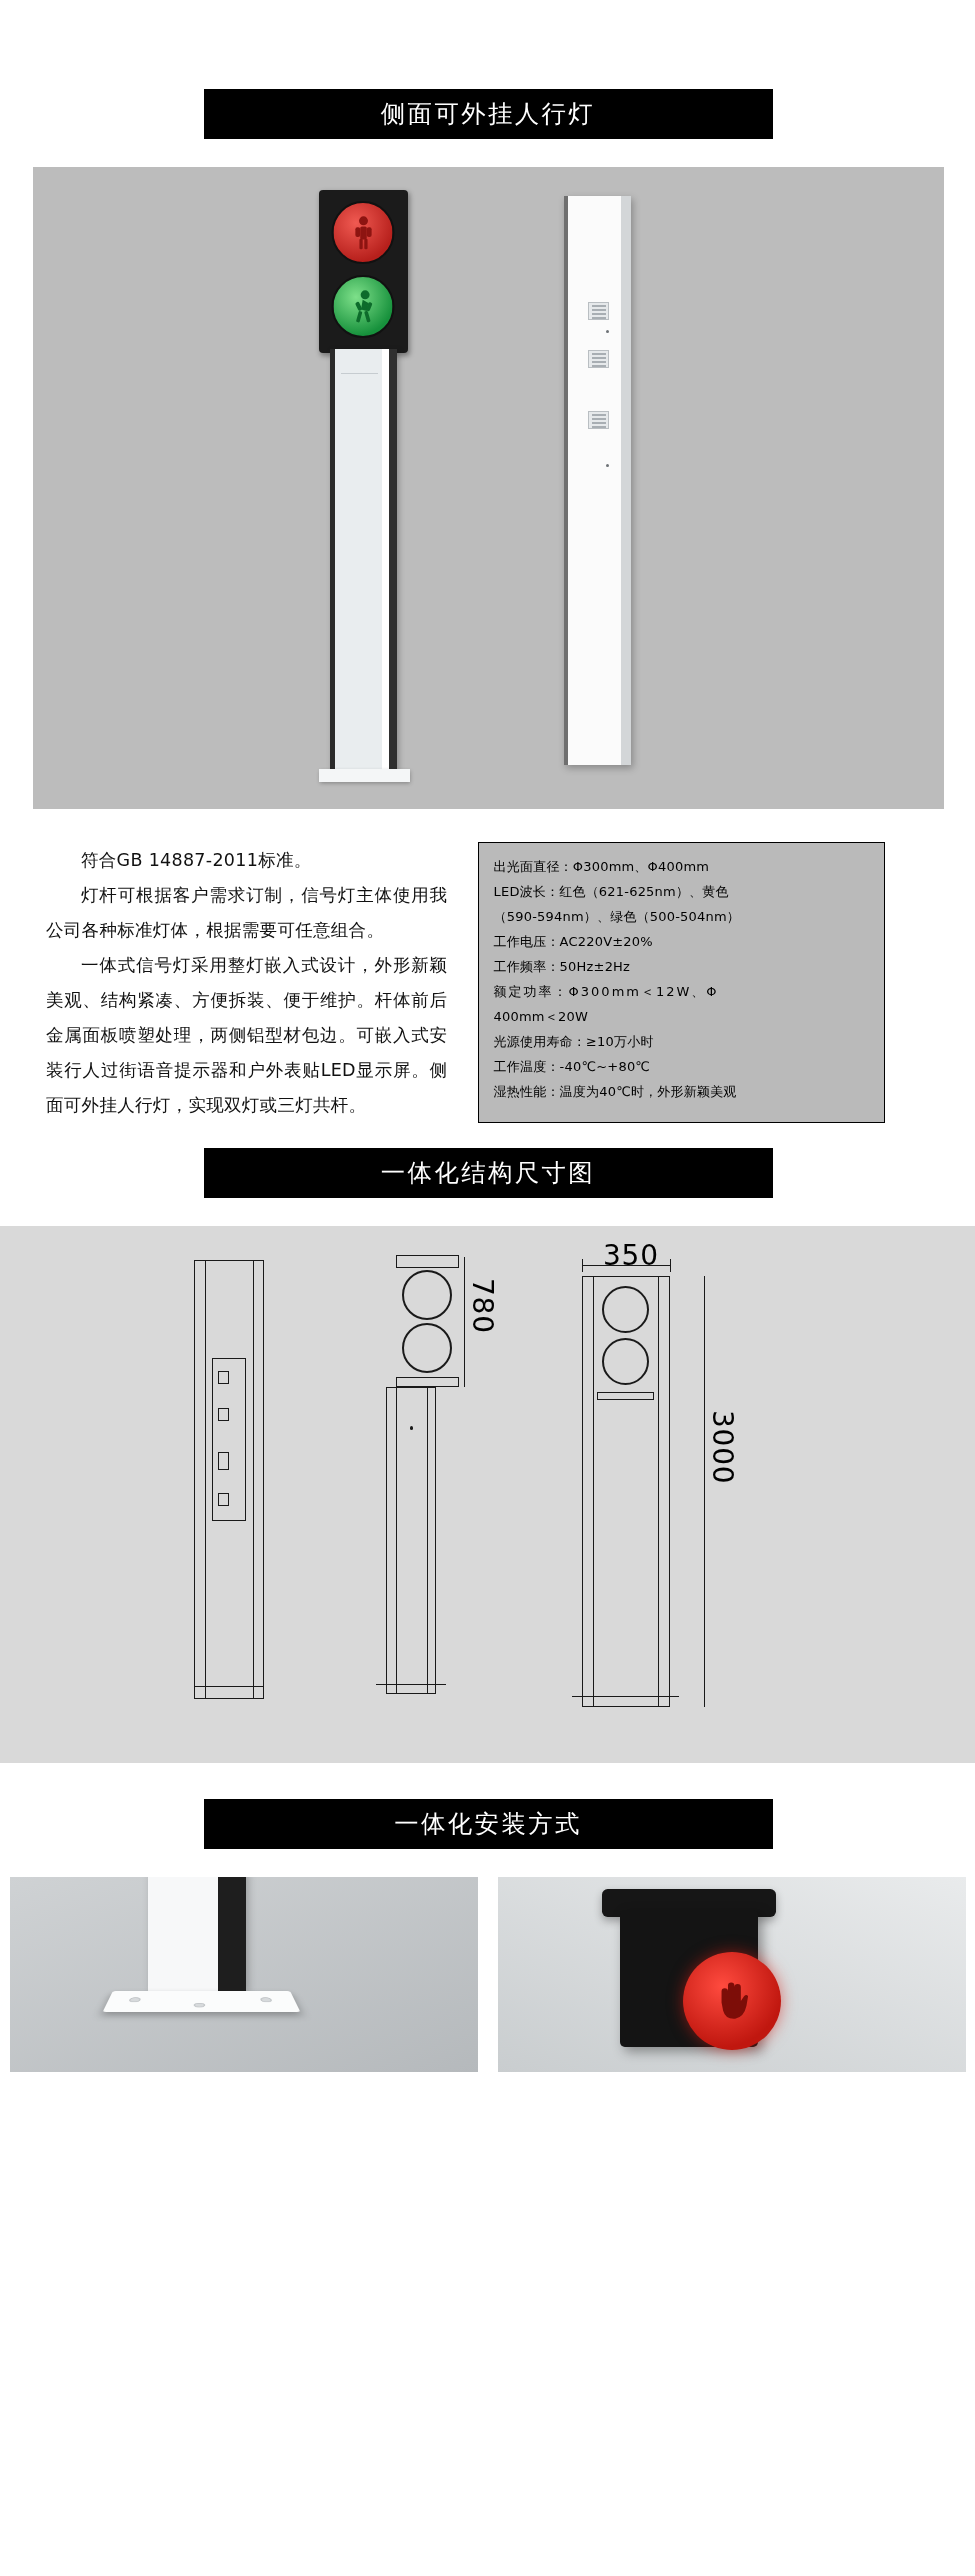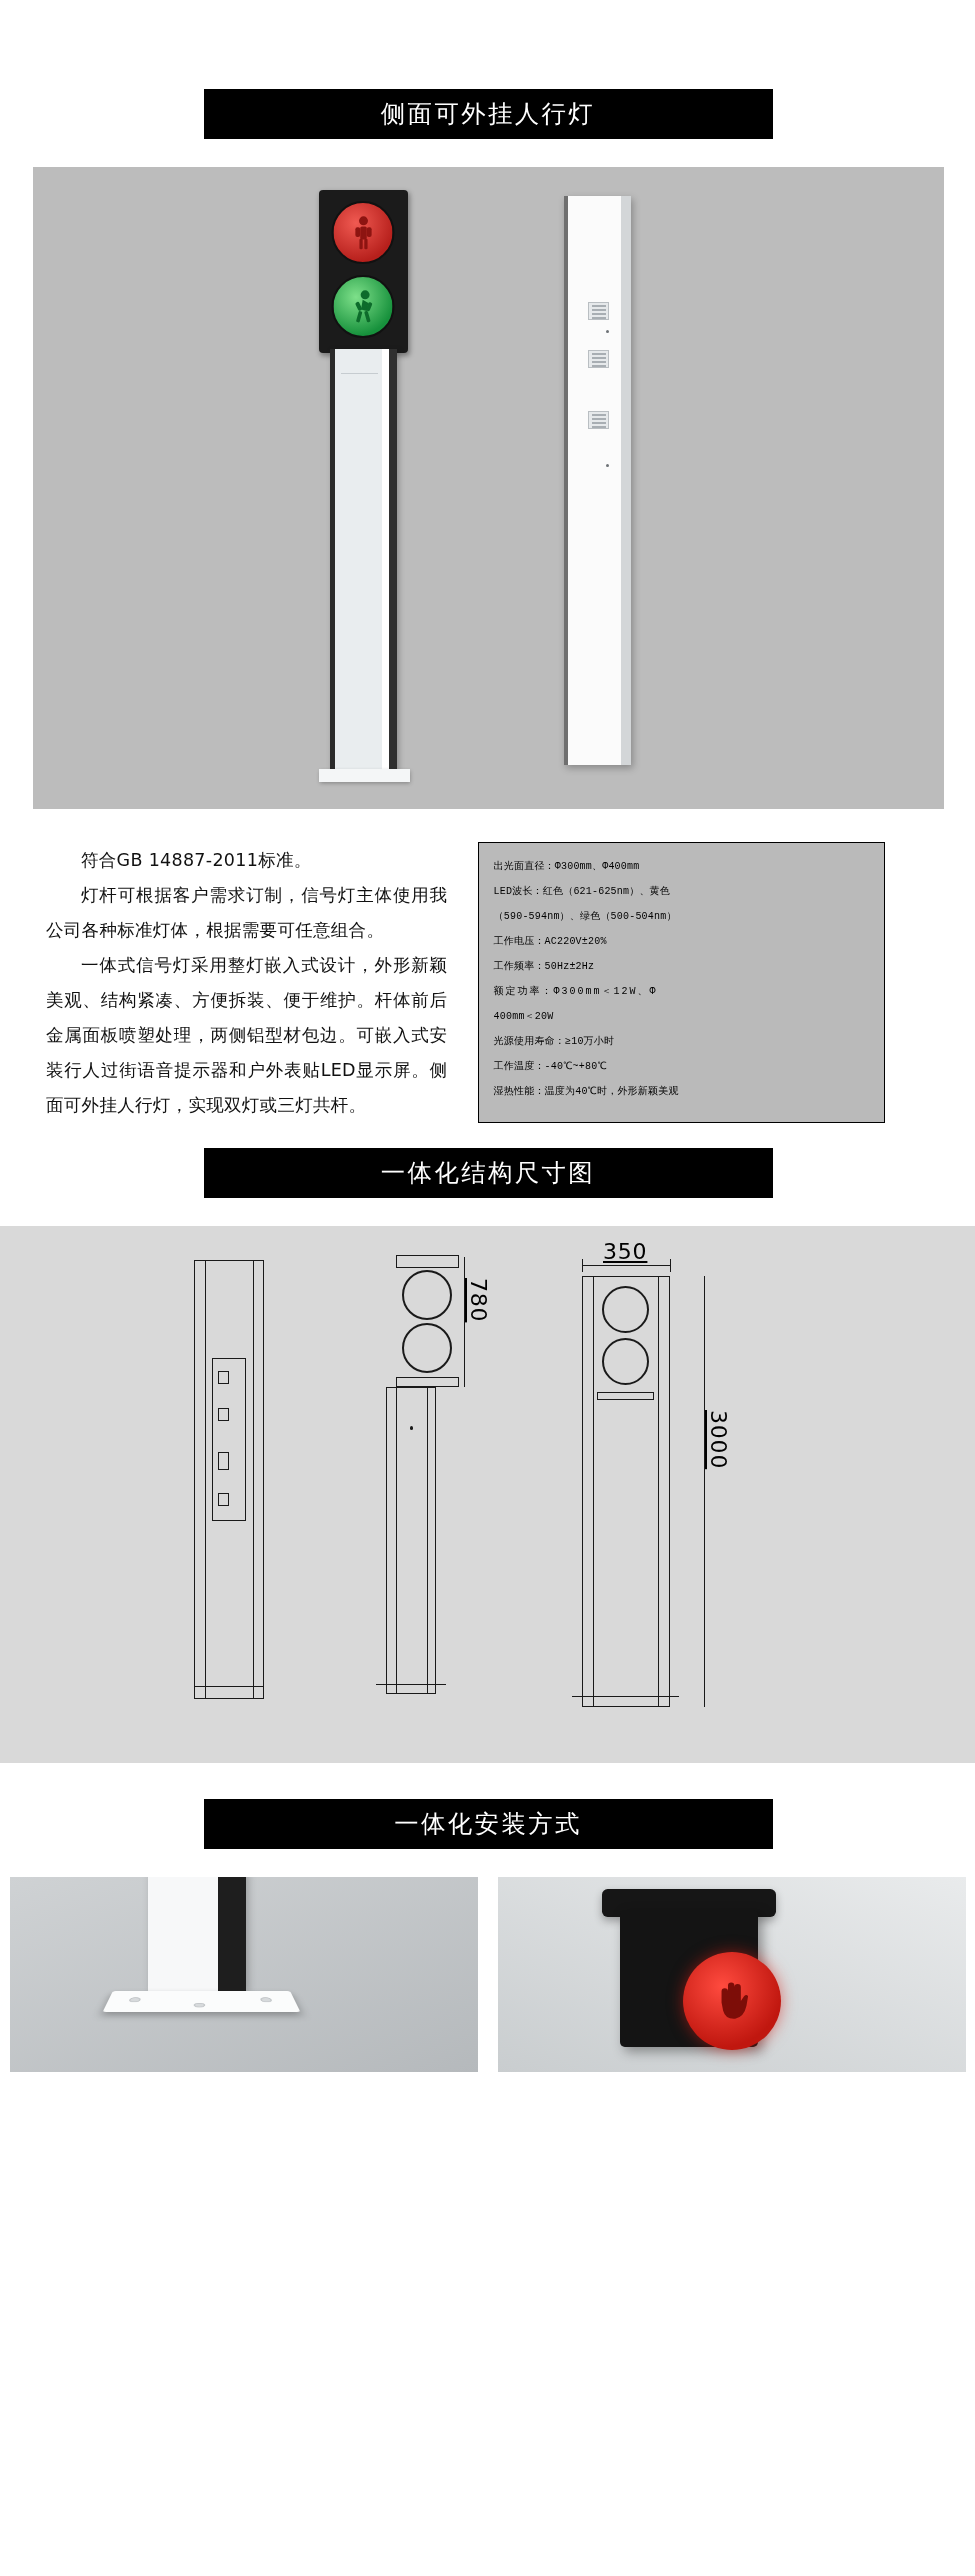--- a/index.html
+++ b/index.html
@@ -99,43 +99,42 @@
   .spec-title {
     text-align: center;
     font-size: 25px;
     font-weight: 700;
     letter-spacing: 4.9px;
     color: #000;
     margin: 9.8px 0 16.3px 0;
   }
   .spec-list { list-style: none; }
   .spec-list li {
-    font-size: 10px;
+    font-size: 13px;
     line-height: 25px;
     color: #000;
     letter-spacing: 0.2px;
-    font-family: Liberation Mono, monospace;
   }
   .spec-list li.wide { letter-spacing: 2px; }
 
   
   .draw-band {
     background: #d9d9d9;
     width: 976px;
     height: 537px;
     margin-top: 28px;
     position: relative;
     overflow: hidden;
   }
   .dwg { position: absolute; }
   .outline { border: 1.6px solid #1a1a1a; position: absolute; background: transparent; }
   .vline { position: absolute; background: #1a1a1a; width: 0.8px; }
   .hline { position: absolute; background: #1a1a1a; height: 0.8px; }
   .ring { position: absolute; border: 2.4px solid #1a1a1a; border-radius: 50%; }
-  .dim-text { position: absolute; color: #000; font-size: 22px; letter-spacing: 0.8px; text-decoration: underline; }
+  .dim-text { position: absolute; color: #000; font-size: 28px; letter-spacing: 0.8px; }
   .dim-text.vert { writing-mode: vertical-rl; }
   .tick { position:absolute; background:#1a1a1a; }
 
   
   .install-row { display: flex; gap: 19.5px; padding: 0 9.8px; margin-top: 28px; }
   .install-cell { flex: 1; height: 195px; position: relative; overflow: hidden; }
   .cell-left  { background: linear-gradient(160deg,#cfd2d4,#b5b9bc); }
   .cell-right { background: linear-gradient(200deg,#e9ebec,#c9cdcf); }
 
   .mount-pole {

